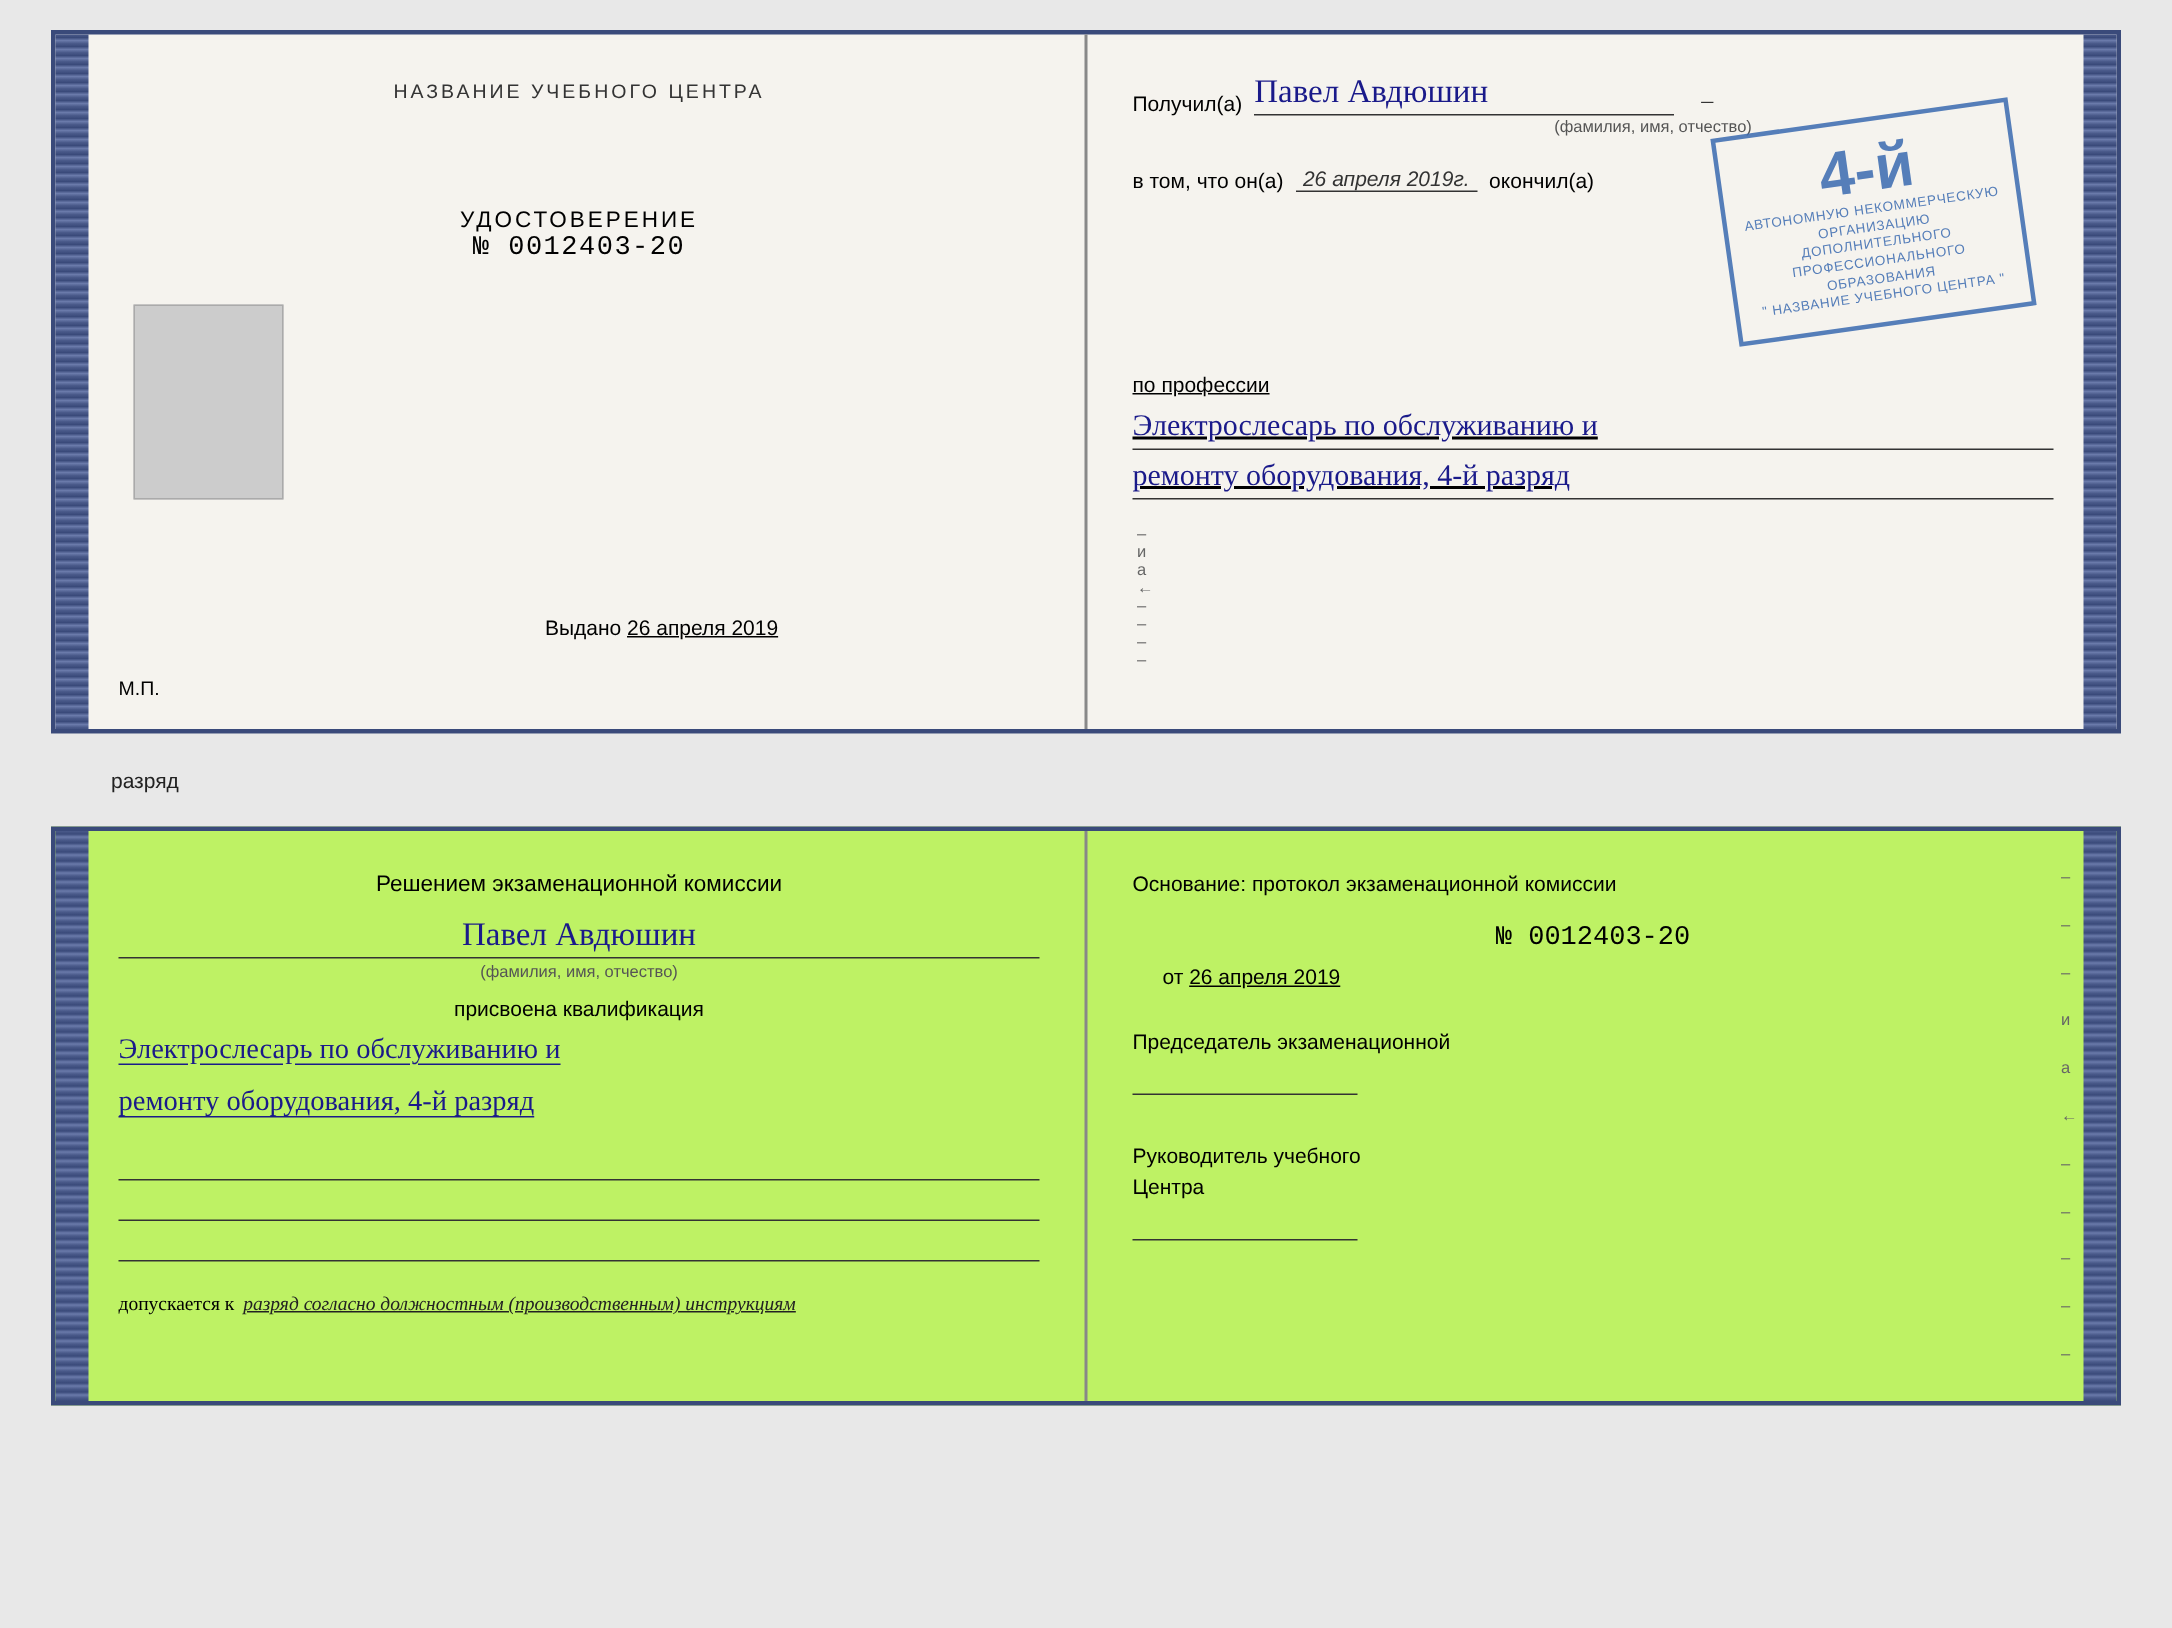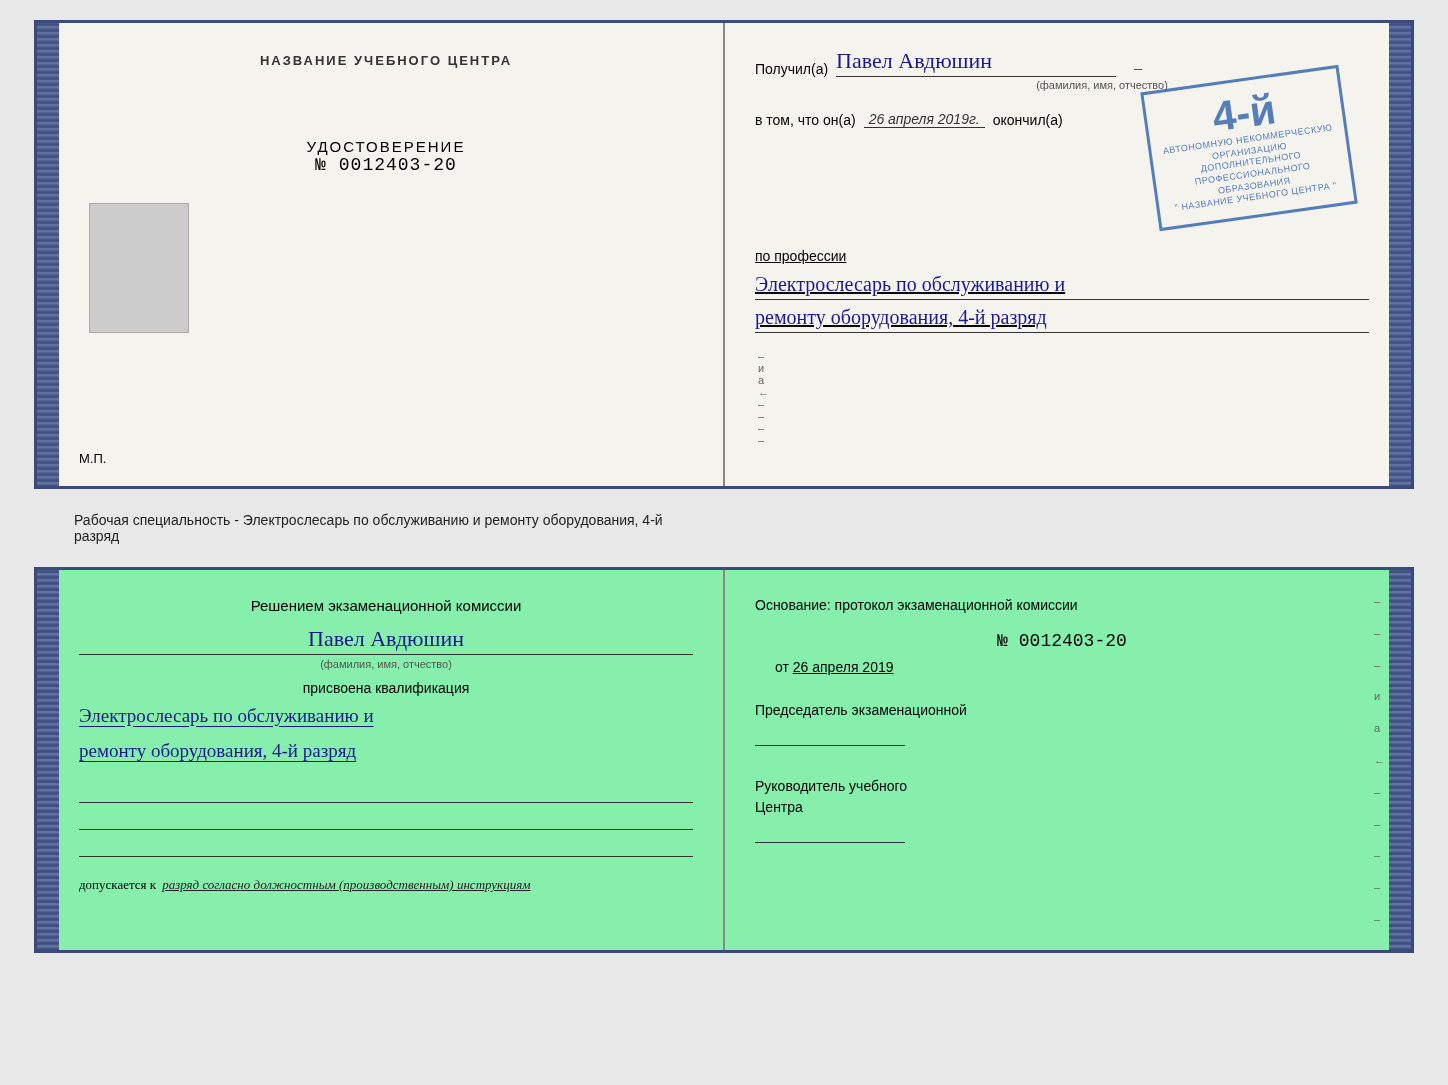--- a/index.html
+++ b/index.html
@@ -69,21 +69,21 @@
       flex-direction: column;
       position: relative;
       min-height: 400px;
     }
 
     .center-title {
       font-size: 13px;
       letter-spacing: 2px;
       text-align: center;
       color: #333;
-      font-weight: bold;
+      font-weight: normal;
       margin-bottom: 40px;
       font-family: Arial, sans-serif;
     }
 
     .photo-area {
       width: 100px;
       height: 130px;
       background: #ccc;
       border: 1px solid #aaa;
       position: absolute;
@@ -234,21 +234,21 @@
       font-family: Arial, sans-serif;
       color: #222;
       padding: 5px 40px;
       width: 1380px;
       margin: 0 auto;
     }
 
     
     .doc-bottom {
       display: flex;
-      background: #86efac;
+      background: #bef264;
       border: 3px solid #3a4a7a;
       width: 1380px;
       margin: 0 auto;
       position: relative;
     }
 
     .bottom-left-page {
       flex: 1;
       padding: 25px 30px 25px 20px;
       border-right: 2px solid #888;
@@ -397,20 +397,26 @@
       <div class="doc-left-page">
         <div class="center-title">НАЗВАНИЕ УЧЕБНОГО ЦЕНТРА</div>
 
         <div class="photo-area"></div>
 
         <div class="doc-title-block" style="margin-top:30px;">
           <div class="doc-title">УДОСТОВЕРЕНИЕ</div>
           <div class="doc-number">№ 0012403-20</div>
         </div>
 
+        <div style="margin-top:auto; padding-bottom:30px; padding-left:110px;">
+          <div class="doc-issued">
+            <span>Выдано</span>
+            <span style="text-decoration: underline; font-size:14px;">26 апреля 2019</span>
+          </div>
+        </div>
 
         <div class="mp-label">М.П.</div>
       </div>
 
       <div class="doc-right-page">
 
         <div class="stamp-overlay">
           <div class="stamp-grade">4-й</div>
           <div class="stamp-text">АВТОНОМНУЮ НЕКОММЕРЧЕСКУЮ ОРГАНИЗАЦИЮ</div>
           <div class="stamp-text">ДОПОЛНИТЕЛЬНОГО ПРОФЕССИОНАЛЬНОГО ОБРАЗОВАНИЯ</div>
@@ -449,21 +455,20 @@
           <span class="dash-mark">–</span>
           <span class="dash-mark">–</span>
           <span class="dash-mark">–</span>
         </div>
       </div>
     </div>
     <div class="doc-spine-right"></div>
   </div>
 
   <div class="middle-text">
-    <div>Рабочая специальность - Электрослесарь по обслуживанию и ремонту оборудования, 4-й</div>
     <div>разряд</div>
   </div>
 
   <div class="doc-bottom">
     <div class="doc-spine"></div>
     <div class="doc-bottom-inner">
 
       <div class="bottom-left-page">
         <div class="commission-title">Решением экзаменационной комиссии</div>
 

